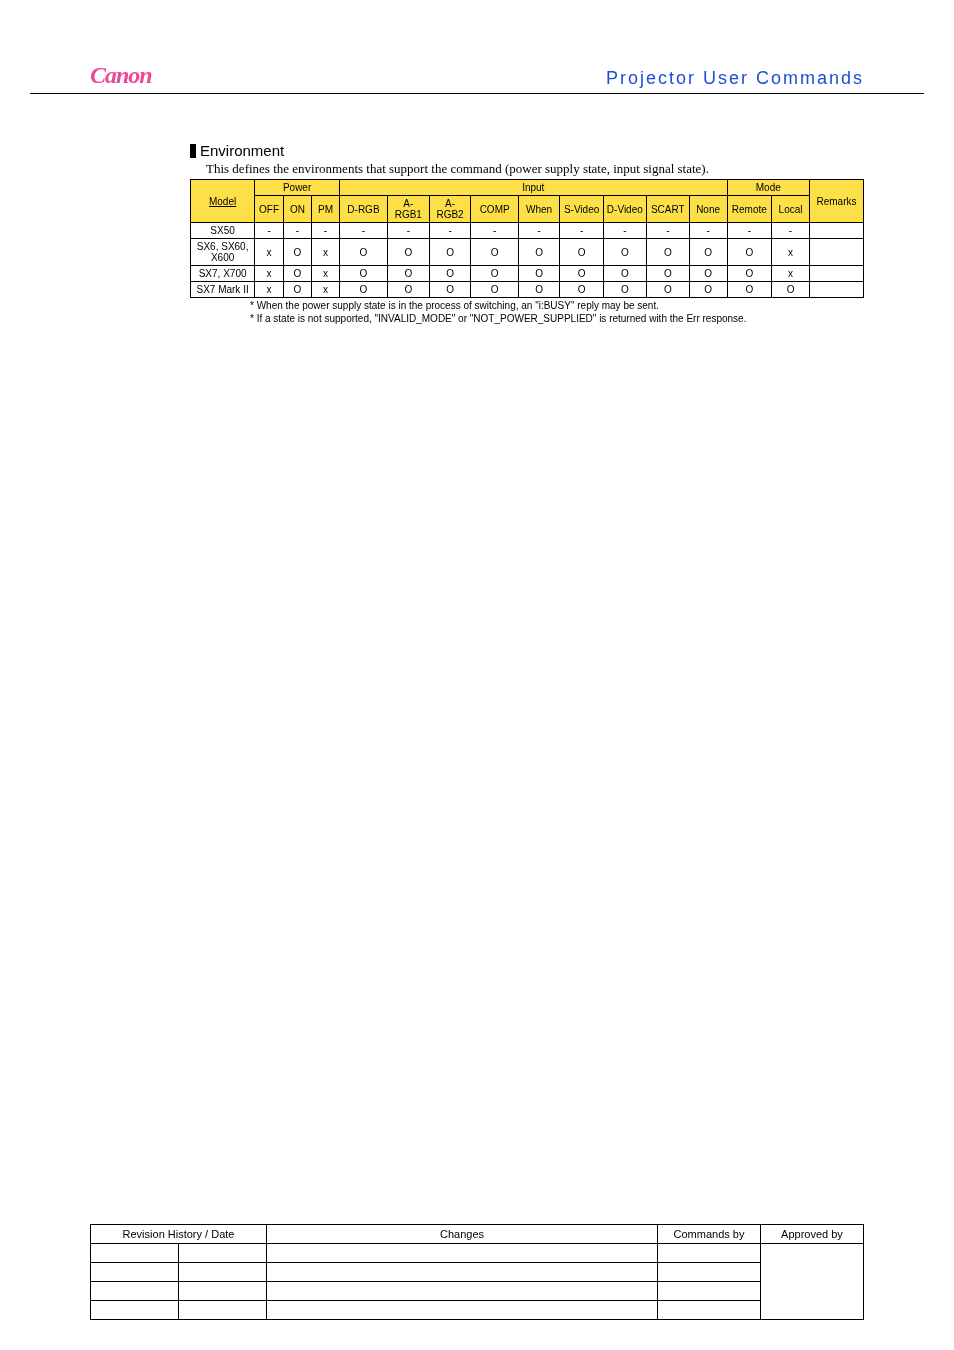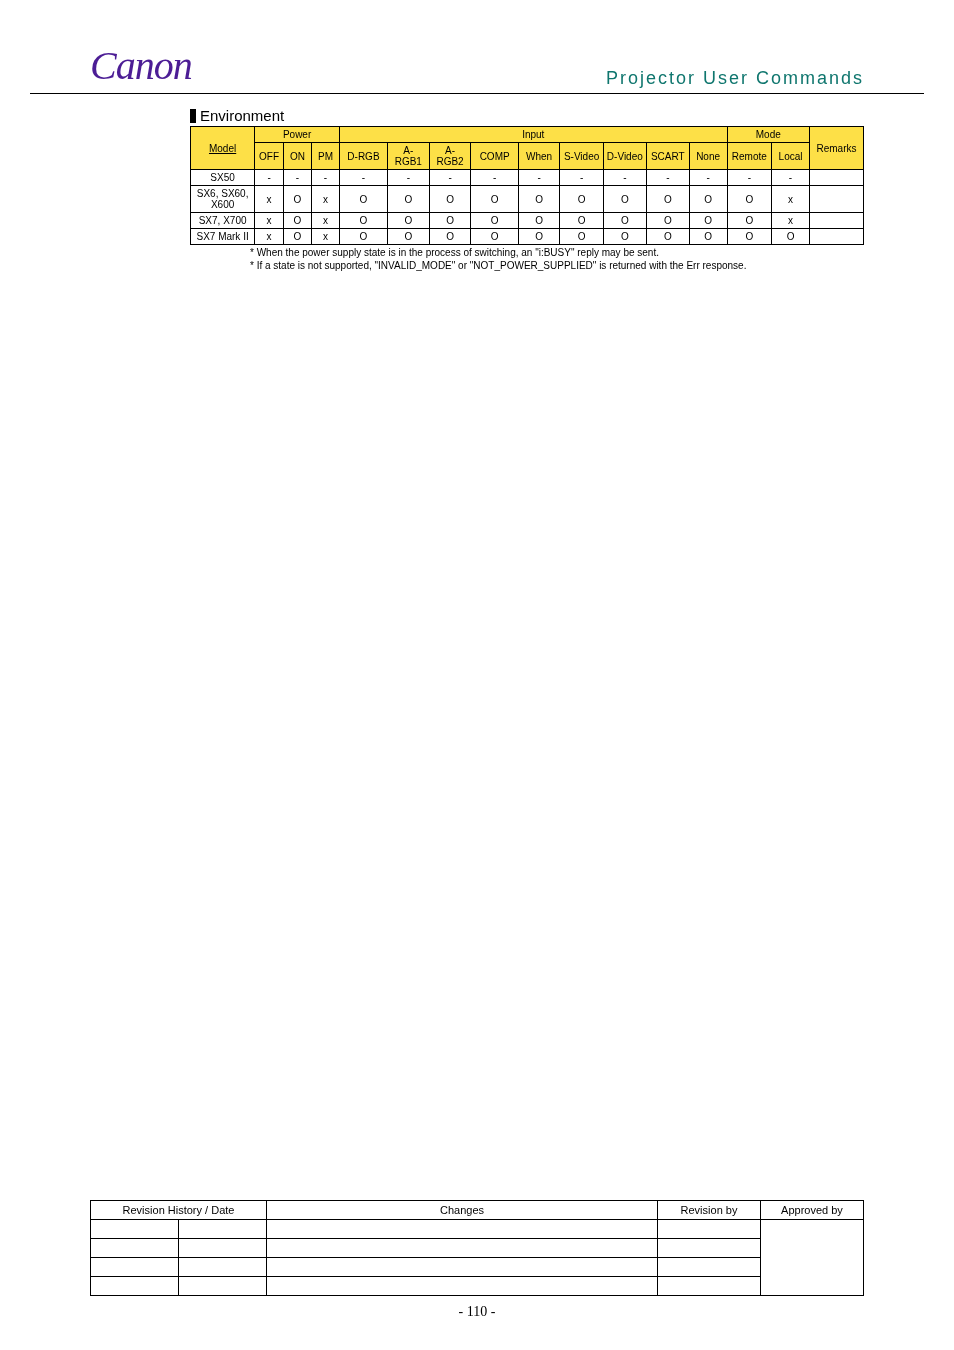--- a/index.html
+++ b/index.html
@@ -14,38 +14,38 @@
   .header {
     display: flex;
     justify-content: space-between;
     align-items: flex-end;
     padding: 20px 60px 4px 60px;
     border-bottom: 1px solid #000;
     margin: 0 30px;
   }
   .logo {
     font-family: Georgia, 'Times New Roman', serif;
-    font-weight: normal;
+    font-weight: bold;
     font-style: italic;
-    font-size: 40px;
-    color: #4c1d95;
+    font-size: 24px;
+    color: #ec4899;
     letter-spacing: -1px;
   }
   .header-title {
     font-size: 18px;
-    color: #0f766e;
+    color: #1d4ed8;
     letter-spacing: 2px;
     margin-top: 48px;
   }
   .content {
     padding: 10px 90px 0 190px;
   }
   .section-title {
     font-size: 15px;
-    margin: 3px 0 2px 0;
+    margin: 38px 0 2px 0;
   }
   .section-title .bar {
     display: inline-block;
     width: 6px;
     height: 14px;
     background: #000;
     vertical-align: -2px;
     margin-right: 4px;
   }
   .intro {
@@ -123,20 +123,21 @@
 
 <div class="header">
   <div class="logo">Canon</div>
   <div class="header-title">Projector User Commands</div>
 </div>
 
 <div class="content">
   <div class="section-title">
     <span class="bar"></span><span>Environment</span>
   </div>
+  <div class="intro">This defines the environments that support the command (power supply state, input signal state).</div>
 
   <table class="env">
     <tbody>
         <tr>
       <th rowspan="2" class="col-model">Model</th>
       <th colspan="3">Power</th>
       <th colspan="9">Input</th>
       <th colspan="2">Mode</th>
       <th rowspan="2" class="col-remarks">Remarks</th>
     </tr>
@@ -236,21 +237,21 @@
   <div class="note">*  When the power supply state is in the process of switching, an "i:BUSY" reply may be sent.</div>
   <div class="note">*  If a state is not supported, "INVALID_MODE" or "NOT_POWER_SUPPLIED" is returned with the Err response.</div>
 </div>
 
 <div class="footer">
   <table class="rev">
     <tbody>
         <tr>
       <th colspan="2" style="width:150px">Revision History / Date</th>
       <th>Changes</th>
-      <th style="width:90px">Revision by</th>
+      <th style="width:90px">Commands by</th>
       <th style="width:90px">Approved by</th>
     </tr>
     <tr>
           <td style="width:75px"></td>
           <td style="width:75px"></td>
           <td></td>
           <td></td>
           <td rowspan="4" class="approved-col"></td>
         </tr>
     <tr>
@@ -266,14 +267,13 @@
           <td></td>
         </tr>
     <tr>
           <td></td>
           <td></td>
           <td></td>
           <td></td>
         </tr>
   </tbody>
     </table>
-  <div class="page-num">- 110 -</div>
 </div>
 
 </body></html>

